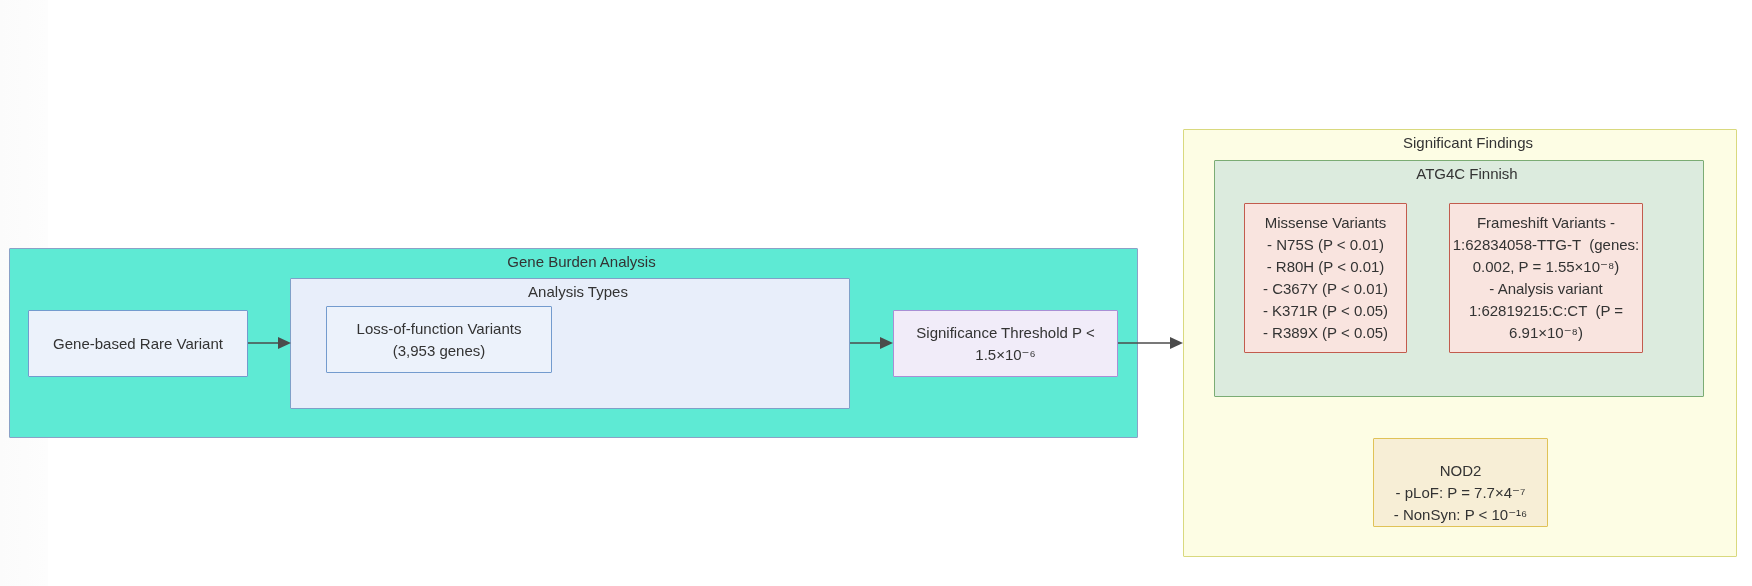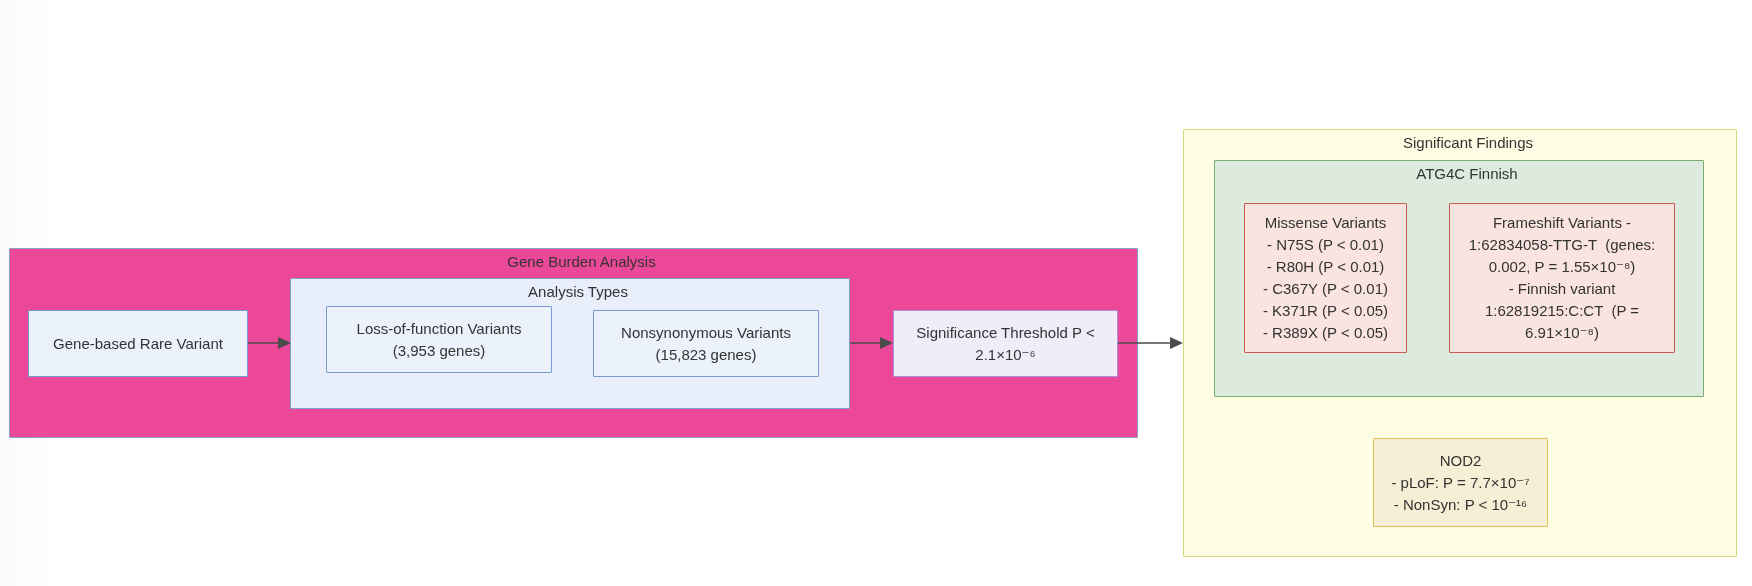--- a/index.html
+++ b/index.html
@@ -24,21 +24,21 @@
     border-radius: 1px;
   }
   .subgraph-title {
     text-align: center;
     font-size: 15px;
     line-height: 26px;
     color: #333333;
     white-space: pre;
     padding-left: 16px;
   }
-  .sg-blue   { background: #ec4899; border-color: #8ba1c7; }
+  .sg-blue   { background: #5eead4; border-color: #8ba1c7; }
   .sg-blue2  { background: #e8eefa; border-color: #7fa0c8; }
   .sg-yellow { background: #fdfde4; border-color: #d9d97e; }
   .sg-green  { background: #dcebde; border-color: #7bac74; }
   .node {
     position: absolute;
     box-sizing: border-box;
     border: 1.5px solid;
     border-radius: 1px;
     display: flex;
     flex-direction: column;
@@ -80,51 +80,47 @@
 
   <div class="node n-blue" style="left:28px; top:310px; width:220px; height:67px;">
     <div class="node-line">Gene-based Rare Variant</div>
   </div>
 
   <div class="node n-blue" style="left:326px; top:306px; width:226px; height:67px;">
     <div class="node-line">Loss-of-function Variants</div>
     <div class="node-line">(3,953 genes)</div>
   </div>
 
-  <div class="node n-blue" style="left:593px; top:310px; width:226px; height:67px;">
-    <div class="node-line">Nonsynonymous Variants</div>
-    <div class="node-line">(15,823 genes)</div>
-  </div>
 
   <div class="node n-purple" style="left:893px; top:310px; width:225px; height:67px;">
     <div class="node-line">Significance Threshold P &lt;</div>
-    <div class="node-line">2.1×10⁻⁶</div>
+    <div class="node-line">1.5×10⁻⁶</div>
   </div>
 
   <div class="node n-pink" style="left:1244px; top:203px; width:163px; height:150px;">
     <div class="node-line">Missense Variants</div>
     <div class="node-line">- N75S (P &lt; 0.01)</div>
     <div class="node-line">- R80H (P &lt; 0.01)</div>
     <div class="node-line">- C367Y (P &lt; 0.01)</div>
     <div class="node-line">- K371R (P &lt; 0.05)</div>
     <div class="node-line">- R389X (P &lt; 0.05)</div>
   </div>
 
-  <div class="node n-pink" style="left:1449px; top:203px; width:226px; height:150px;">
+  <div class="node n-pink" style="left:1449px; top:203px; width:194px; height:150px;">
     <div class="node-line">Frameshift Variants -</div>
     <div class="node-line">1:62834058-TTG-T  (genes:</div>
     <div class="node-line">0.002, P = 1.55×10⁻⁸)</div>
-    <div class="node-line">- Finnish variant</div>
+    <div class="node-line">- Analysis variant</div>
     <div class="node-line">1:62819215:C:CT  (P =</div>
     <div class="node-line">6.91×10⁻⁸)</div>
   </div>
 
-  <div class="node n-cream" style="left:1373px; top:438px; width:175px; height:89px;">
+  <div class="node n-cream" style="left:1373px; top:438px; width:175px; height:89px;justify-content:flex-end;">
     <div class="node-line">NOD2</div>
-    <div class="node-line">- pLoF: P = 7.7×10⁻⁷</div>
+    <div class="node-line">- pLoF: P = 7.7×4⁻⁷</div>
     <div class="node-line">- NonSyn: P &lt; 10⁻¹⁶</div>
   </div>
 
   <svg class="arrows" width="1752" height="586" viewBox="0 0 1752 586">
     <defs>
       <marker id="arrowhead" markerWidth="9" markerHeight="8" refX="7.5" refY="4" orient="auto">
         <path d="M0,0 L9,4 L0,8 z" fill="#4b4b4b"></path>
       </marker>
     </defs>
     <line x1="248" y1="343" x2="289" y2="343" stroke="#4b4b4b" stroke-width="1.5" marker-end="url(#arrowhead)"></line>

